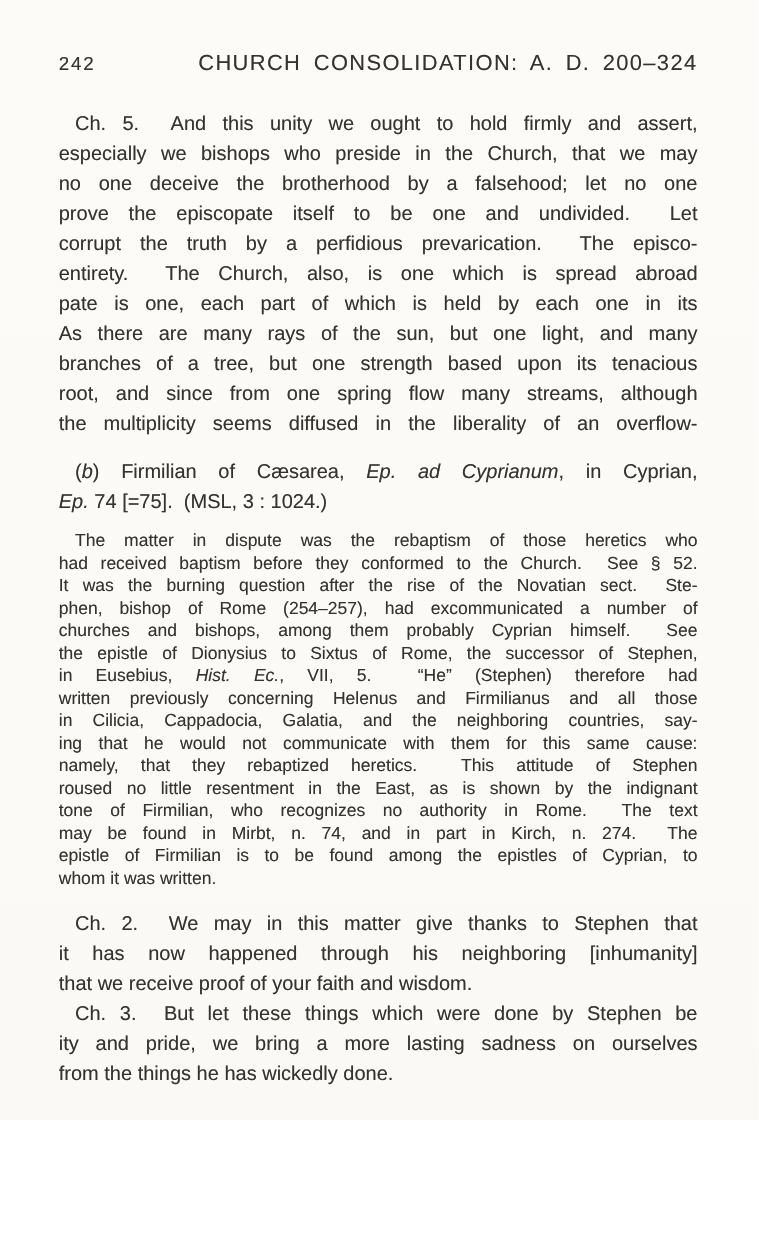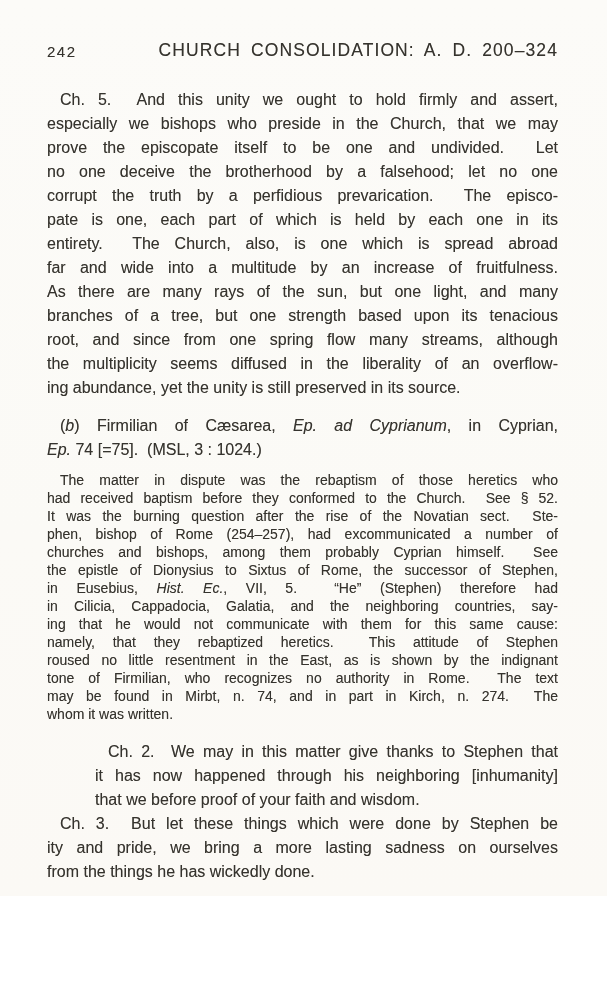--- a/index.html
+++ b/index.html
@@ -40,72 +40,72 @@
     white-space: nowrap;
   }
   .para { margin: 0; }
   .para.body, .para.citation { font-size: 16px; line-height: 24px; }
   .para.small { font-size: 14px; line-height: 18px; }
   .line { min-height: 1em; }
   .line.just { text-align: justify; text-align-last: justify; }
   .line.indent { text-indent: 13px; }
   [data-name="citation-paragraph"] { margin-top: 14px; }
   [data-name="commentary-paragraph"] { margin-top: 9px; }
-  [data-name="ch2-paragraph"] { margin-top: 17px; margin-left: 48px; }
+  [data-name="ch2-paragraph"] { margin-top: 17px; }
   i { font-style: italic; }
 </style>
 </head>
 <body>
 
 <div class="page" data-name="book-page" style="color: rgb(53, 51, 46);">
   <div class="content" data-name="text-block">
     <div class="running-header" data-name="running-header">
       <span class="page-number" data-name="page-number">242</span>
       <div class="page-title" data-name="page-title">CHURCH CONSOLIDATION: A. D. 200–324</div>
     </div>
     <main data-name="page-body">
         <div class="para body" data-name="ch5-paragraph">
           <div class="line just indent" data-name="text-line"><span data-name="text-segment">Ch. 5.&nbsp; And this unity we ought to hold firmly and assert,</span></div>
           <div class="line just" data-name="text-line"><span data-name="text-segment">especially we bishops who preside in the Church, that we may</span></div>
+          <div class="line just" data-name="text-line"><span data-name="text-segment">no one deceive the brotherhood by a falsehood; let no one</span></div>
           <div class="line just" data-name="text-line"><span data-name="text-segment">prove the episcopate itself to be one and undivided.&nbsp; Let</span></div>
-          <div class="line just" data-name="text-line"><span data-name="text-segment">no one deceive the brotherhood by a falsehood; let no one</span></div>
           <div class="line just" data-name="text-line"><span data-name="text-segment">corrupt the truth by a perfidious prevarication.&nbsp; The episco-</span></div>
+          <div class="line just" data-name="text-line"><span data-name="text-segment">entirety.&nbsp; The Church, also, is one which is spread abroad</span></div>
           <div class="line just" data-name="text-line"><span data-name="text-segment">pate is one, each part of which is held by each one in its</span></div>
-          <div class="line just" data-name="text-line"><span data-name="text-segment">entirety.&nbsp; The Church, also, is one which is spread abroad</span></div>
-          <div class="line just" data-name="text-line"><span data-name="text-segment">far and wide into a multitude by an increase of fruitfulness.</span></div>
           <div class="line just" data-name="text-line"><span data-name="text-segment">As there are many rays of the sun, but one light, and many</span></div>
           <div class="line just" data-name="text-line"><span data-name="text-segment">branches of a tree, but one strength based upon its tenacious</span></div>
           <div class="line just" data-name="text-line"><span data-name="text-segment">root, and since from one spring flow many streams, although</span></div>
           <div class="line just" data-name="text-line"><span data-name="text-segment">the multiplicity seems diffused in the liberality of an overflow-</span></div>
-          <div class="line" data-name="text-line"><span data-name="text-segment">ing abundance, yet the unity is still preserved in its source.</span></div>
         </div>
         <div class="para citation" data-name="citation-paragraph">
           <div class="line just indent" data-name="text-line"><span data-name="text-segment">(</span><i data-name="italic-text">b</i><span data-name="text-segment">) Firmilian of Cæsarea, </span><i data-name="italic-text">Ep. ad Cyprianum</i><span data-name="text-segment">, in Cyprian,</span></div>
           <div class="line" data-name="text-line"><i data-name="italic-text">Ep.</i><span data-name="text-segment"> 74 [=75].&nbsp; (MSL, 3 : 1024.)</span></div>
         </div>
         <div class="para small" data-name="commentary-paragraph">
           <div class="line just indent" data-name="text-line"><span data-name="text-segment">The matter in dispute was the rebaptism of those heretics who</span></div>
           <div class="line just" data-name="text-line"><span data-name="text-segment">had received baptism before they conformed to the Church.&nbsp; See § 52.</span></div>
           <div class="line just" data-name="text-line"><span data-name="text-segment">It was the burning question after the rise of the Novatian sect.&nbsp; Ste-</span></div>
           <div class="line just" data-name="text-line"><span data-name="text-segment">phen, bishop of Rome (254–257), had excommunicated a number of</span></div>
           <div class="line just" data-name="text-line"><span data-name="text-segment">churches and bishops, among them probably Cyprian himself.&nbsp; See</span></div>
           <div class="line just" data-name="text-line"><span data-name="text-segment">the epistle of Dionysius to Sixtus of Rome, the successor of Stephen,</span></div>
           <div class="line just" data-name="text-line"><span data-name="text-segment">in Eusebius, </span><i data-name="italic-text">Hist. Ec.</i><span data-name="text-segment">, VII, 5.&nbsp; “He” (Stephen) therefore had</span></div>
+          <div class="line just" data-name="text-line"><span data-name="text-segment">written previously concerning Helenus and Firmilianus and all those</span></div>
           <div class="line just" data-name="text-line"><span data-name="text-segment">in Cilicia, Cappadocia, Galatia, and the neighboring countries, say-</span></div>
           <div class="line just" data-name="text-line"><span data-name="text-segment">ing that he would not communicate with them for this same cause:</span></div>
           <div class="line just" data-name="text-line"><span data-name="text-segment">namely, that they rebaptized heretics.&nbsp; This attitude of Stephen</span></div>
           <div class="line just" data-name="text-line"><span data-name="text-segment">roused no little resentment in the East, as is shown by the indignant</span></div>
           <div class="line just" data-name="text-line"><span data-name="text-segment">tone of Firmilian, who recognizes no authority in Rome.&nbsp; The text</span></div>
           <div class="line just" data-name="text-line"><span data-name="text-segment">may be found in Mirbt, n. 74, and in part in Kirch, n. 274.&nbsp; The</span></div>
+          <div class="line just" data-name="text-line"><span data-name="text-segment">epistle of Firmilian is to be found among the epistles of Cyprian, to</span></div>
           <div class="line" data-name="text-line"><span data-name="text-segment">whom it was written.</span></div>
         </div>
         <div class="para body" data-name="ch2-paragraph">
           <div class="line just indent" data-name="text-line"><span data-name="text-segment">Ch. 2.&nbsp; We may in this matter give thanks to Stephen that</span></div>
           <div class="line just" data-name="text-line"><span data-name="text-segment">it has now happened through his neighboring [inhumanity]</span></div>
-          <div class="line" data-name="text-line"><span data-name="text-segment">that we before proof of your faith and wisdom.</span></div>
+          <div class="line" data-name="text-line"><span data-name="text-segment">that we receive proof of your faith and wisdom.</span></div>
         </div>
         <div class="para body" data-name="ch3-paragraph">
           <div class="line just indent" data-name="text-line"><span data-name="text-segment">Ch. 3.&nbsp; But let these things which were done by Stephen be</span></div>
           <div class="line just" data-name="text-line"><span data-name="text-segment">ity and pride, we bring a more lasting sadness on ourselves</span></div>
           <div class="line" data-name="text-line"><span data-name="text-segment">from the things he has wickedly done.</span></div>
         </div>
       </main>
   </div>
 </div>
 

